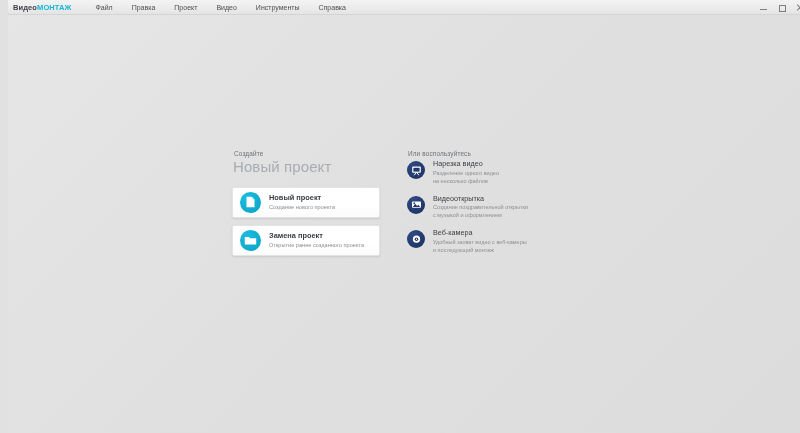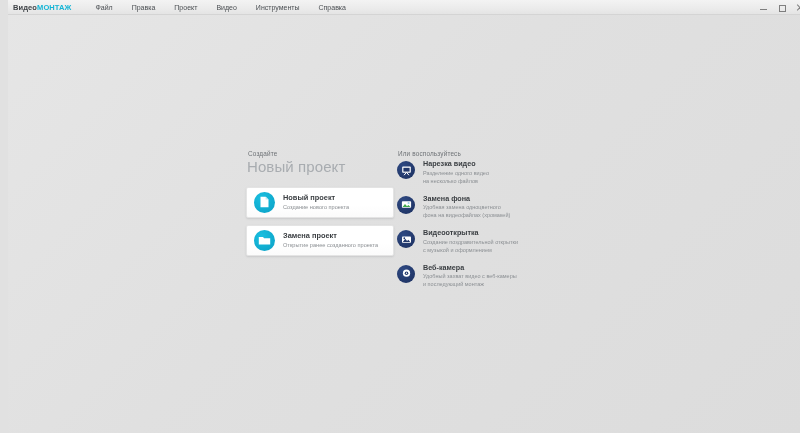--- a/index.html
+++ b/index.html
@@ -103,23 +103,24 @@
   
   .stage {
     position: absolute;
     left: 0; top: 15px;
     width: 800px;
     height: 418px;
   }
 
   .columns {
     position: absolute;
-    left: 238px;
+    left: 224px;
     top: 135px;
     display: flex;
+    gap: 24px;
   }
 
   .col-left  { width: 150px; }
   .col-right { width: 150px; }
 
   .eyebrow {
     font-size: 6.4px;
     color: #6e7276;
     margin: 0 0 2px 2px;
     letter-spacing: .15px;
@@ -193,21 +194,21 @@
     background: radial-gradient(circle at 35% 28%, #2f4a83 0%, #22386b 65%, #1d3160 100%);
     flex: 0 0 auto;
     margin-top: 1px;
     display: flex;
     align-items: center;
     justify-content: center;
   }
   .tool-text { margin-left: 8px; }
   .tool-title {
     font-size: 7.2px;
-    font-weight: bold;
+    font-weight: normal;
     color: #3a3e42;
     line-height: 1.2;
     white-space: nowrap;
   }
   .tool-sub {
     font-size: 5.5px;
     color: #8b8f93;
     line-height: 1.45;
     margin-top: 1px;
     white-space: nowrap;
@@ -287,36 +288,20 @@
           </div>
           <div class="tool-text">
             <div class="tool-title">Нарезка видео</div>
             <div class="tool-sub">
               <span>Разделение одного видео</span>
               <span>на несколько файлов</span>
             </div>
           </div>
         </div>
 
-        <div class="tool">
-          <div class="tool-icon">
-            <svg width="11" height="11" viewBox="0 0 11 11">
-              <rect x="0.9" y="2.2" width="9.2" height="6.6" rx="0.8" fill="#ffffff"></rect>
-              <path d="M1.6 8.1 L4.0 5.0 L6.0 7.3 L7.4 5.9 L9.4 8.1 Z" fill="#3fa94b"></path>
-              <circle cx="7.6" cy="4.0" r="1.1" fill="#9bd2e6"></circle>
-            </svg>
-          </div>
-          <div class="tool-text">
-            <div class="tool-title">Замена фона</div>
-            <div class="tool-sub">
-              <span>Удобная замена одноцветного</span>
-              <span>фона на видеофайлах (хромакей)</span>
-            </div>
-          </div>
-        </div>
 
         <div class="tool">
           <div class="tool-icon">
             <svg width="11" height="11" viewBox="0 0 11 11">
               <rect x="1.0" y="2.4" width="9.0" height="6.4" rx="0.8" fill="#ffffff"></rect>
               <path d="M1.8 8.0 L4.2 4.8 L6.1 7.1 L7.3 5.8 L9.2 8.0 Z" fill="#22386b"></path>
               <circle cx="3.3" cy="4.2" r="0.85" fill="#22386b"></circle>
             </svg>
           </div>
           <div class="tool-text">

